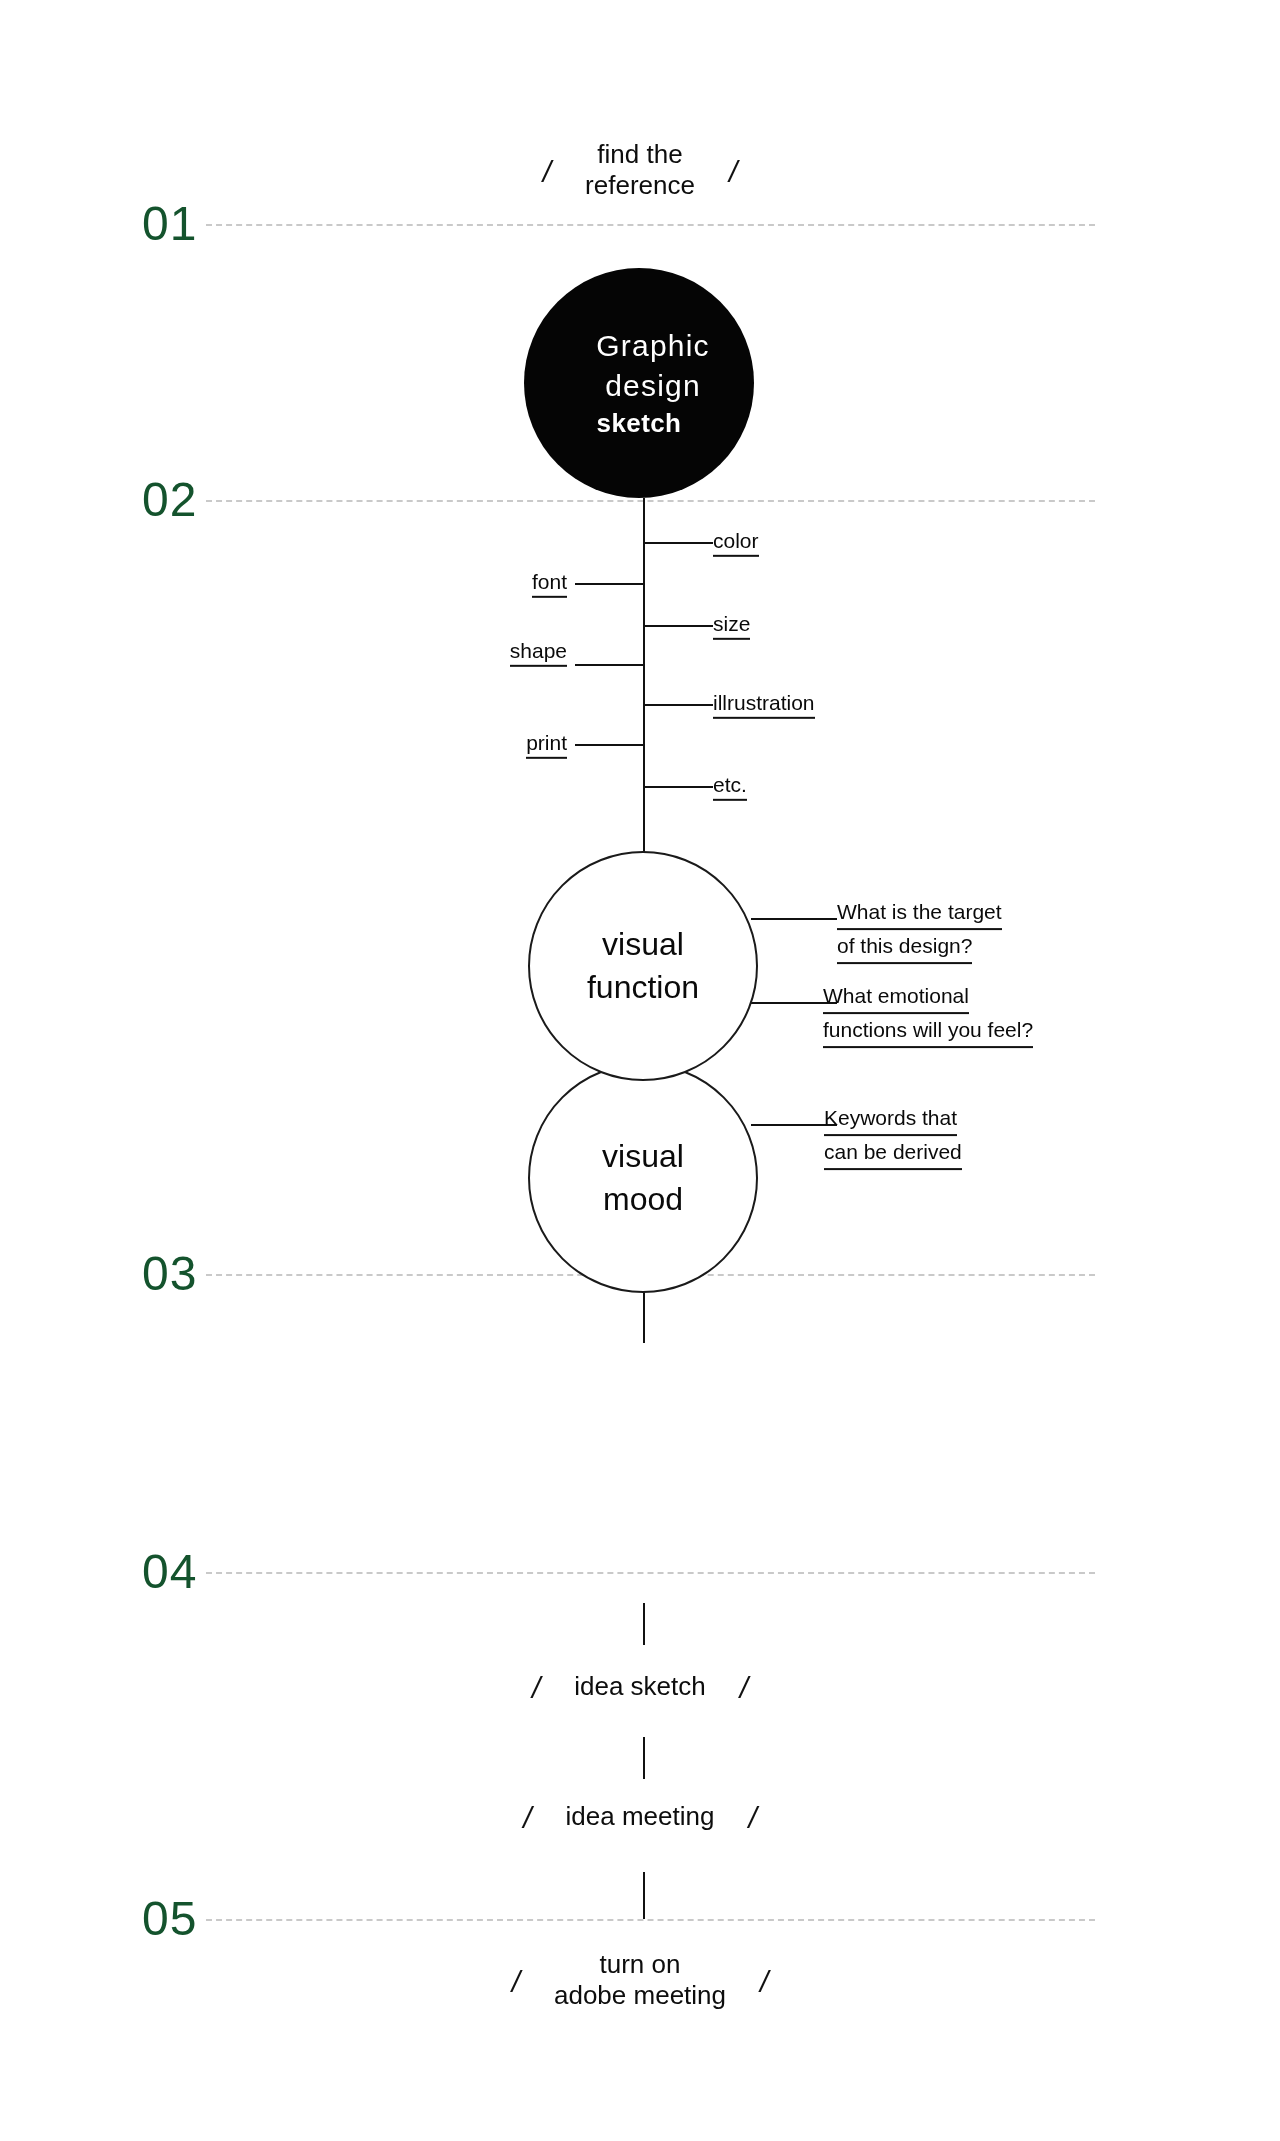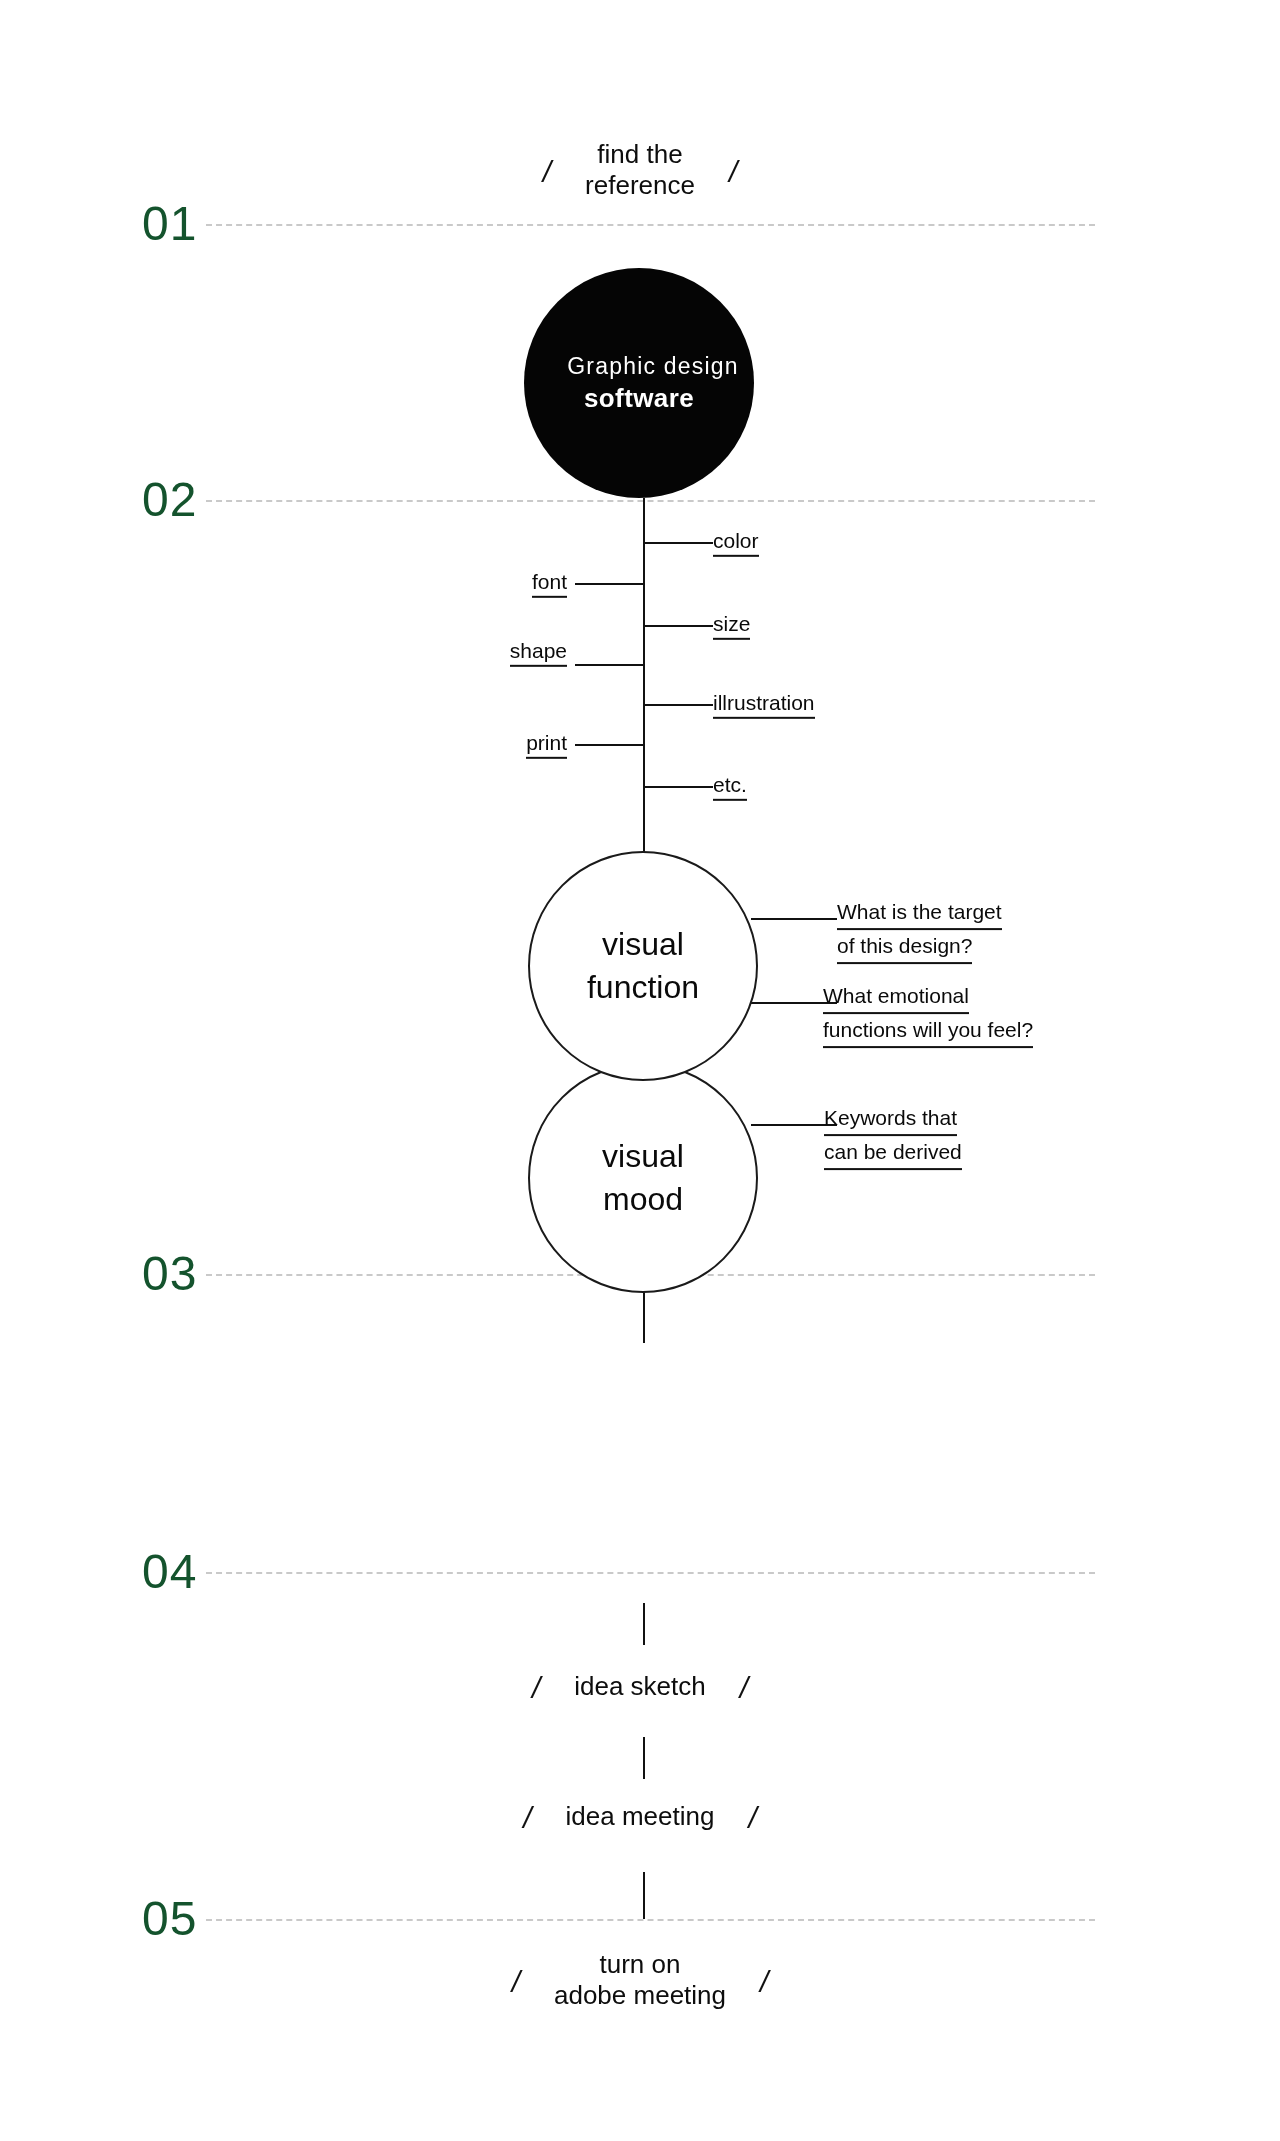--- a/index.html
+++ b/index.html
@@ -97,21 +97,21 @@
     background: #ffffff;
     border: 2px solid #1a1a1a;
     color: #0a0a0a;
   }
 
   #circle-graphic-design {
     left: 524px; top: 268px;
     width: 230px; height: 230px;
   }
   #circle-graphic-design .line-thin {
-    font-size: 23px;
+    font-size: 30px;
     font-weight: 300;
     letter-spacing: 1.2px;
     line-height: 1.35;
     margin-left: 28px;
   }
   #circle-graphic-design .line-bold {
     font-size: 26px;
     font-weight: 700;
     letter-spacing: 0.4px;
     line-height: 1.3;
@@ -198,21 +198,21 @@
     <span class="phrase-text">find the
 reference</span>
     <span class="slash">/</span>
   </div>
 
   <div class="step-rule" style="top:224px;"></div>
   <div class="step-num" style="top:224px;">01</div>
 
   <div class="circle filled" id="circle-graphic-design">
     <span class="line-thin">Graphic  design</span>
-    <span class="line-bold">software</span>
+    <span class="line-bold">sketch</span>
   </div>
 
   <div class="step-rule" style="top:500px;"></div>
   <div class="step-num" style="top:500px;">02</div>
 
   <div class="spine" style="top:498px;height:355px;"></div>
 
   <div class="branch" style="left:645px; top:542px; width:68px;"></div>
   <div class="branch" style="left:645px; top:625px; width:68px;"></div>
   <div class="branch" style="left:645px; top:704px; width:68px;"></div>

